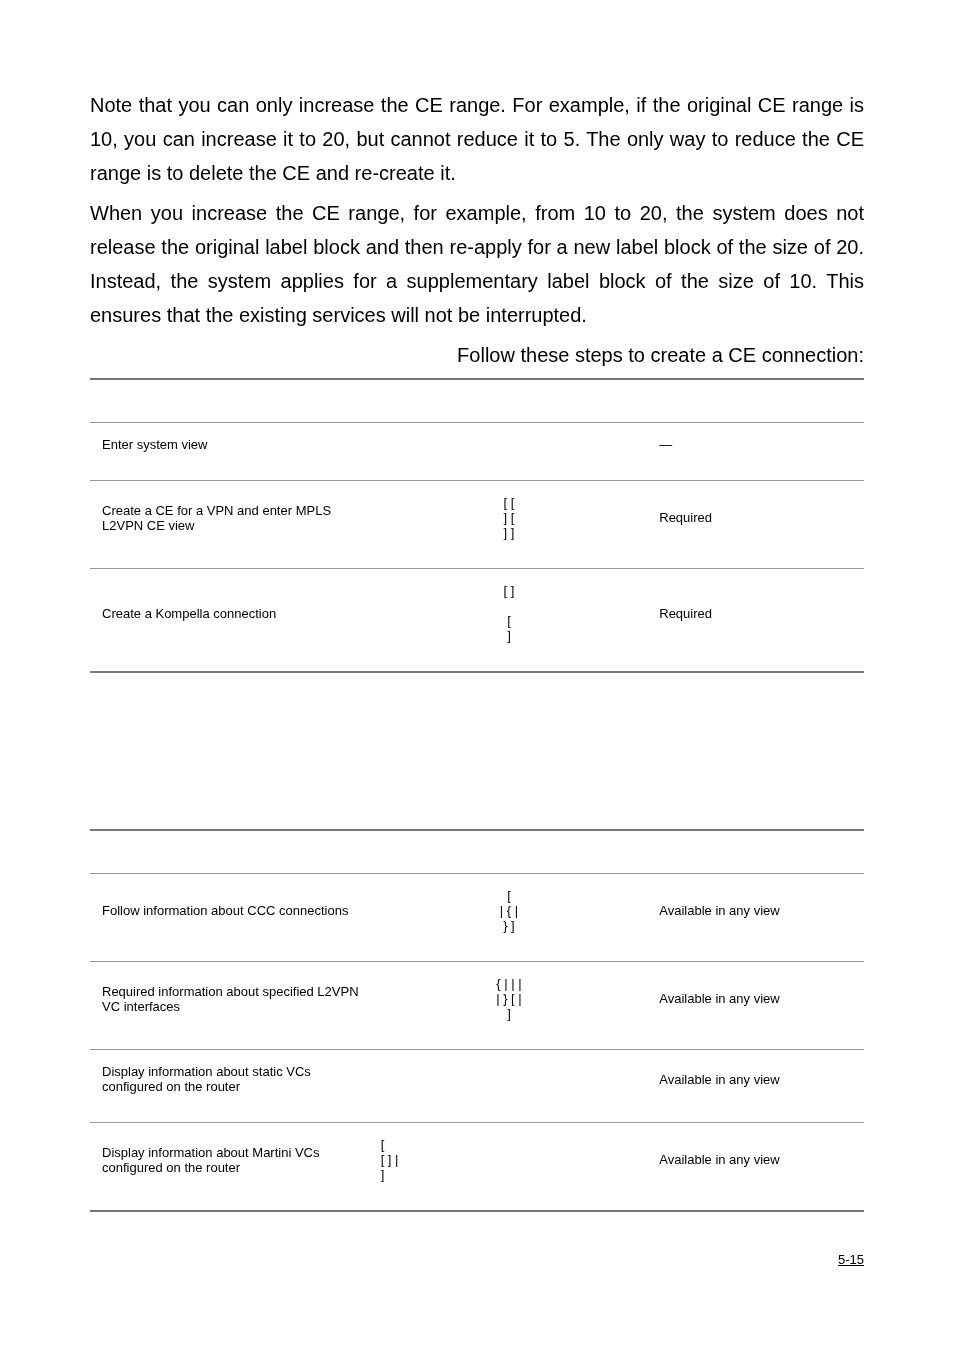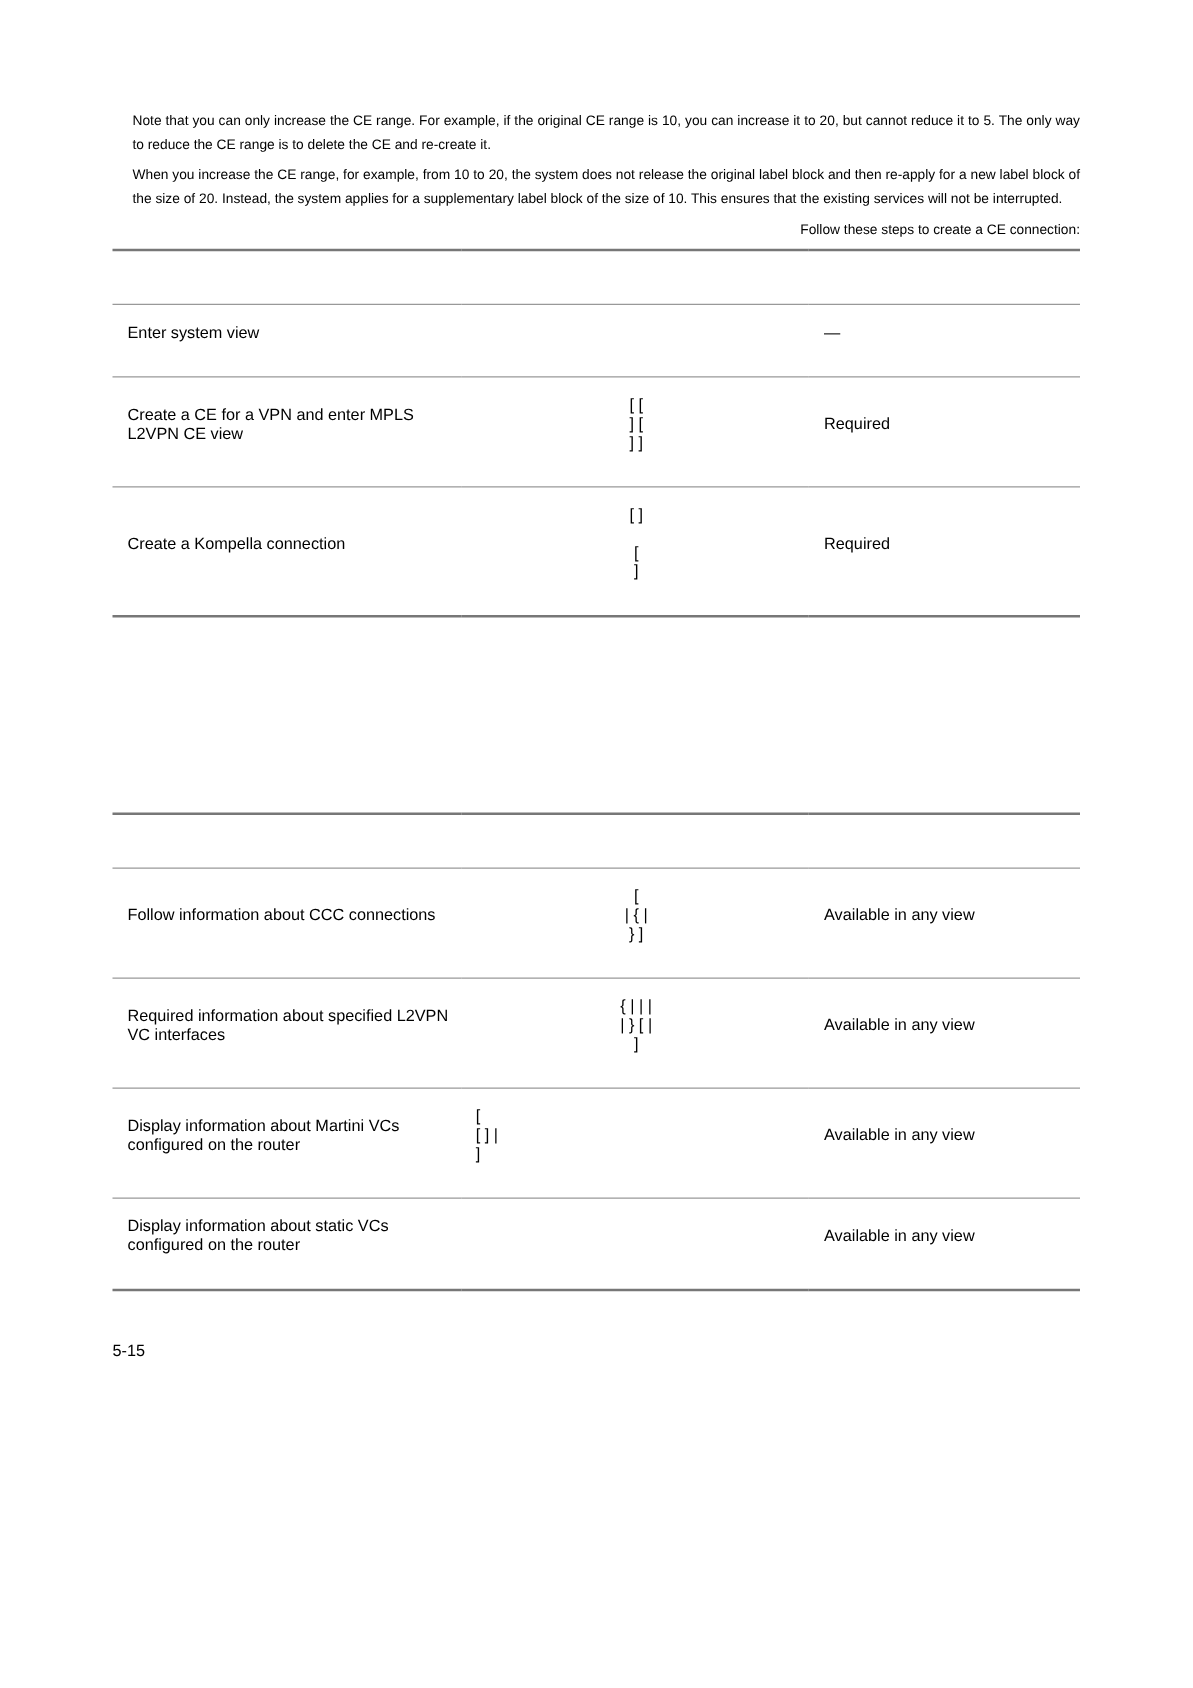--- a/index.html
+++ b/index.html
@@ -7,23 +7,23 @@
     padding: 0;
     background: #ffffff;
     font-family: Arial, sans-serif;
     color: #000;
     width: 954px;
   }
   .page {
     padding: 88px 90px 40px 90px;
   }
   p.body-text {
-    font-size: 11px;
+    font-size: 20px;
     line-height: 1.7;
-    margin: 0 0 6px 16px;
+    margin: 0 0 6px 0;
     text-align: justify;
   }
   table.tbl {
     width: 100%;
     border-collapse: collapse;
     margin-top: 6px;
     margin-bottom: 40px;
     border-top: 2px solid #777;
   }
   table.tbl th, table.tbl td {
@@ -37,23 +37,24 @@
     font-weight: normal;
     background: #fff;
   }
   table.tbl tbody tr:last-child td {
     border-bottom: 2px solid #777;
   }
   table.tbl td:first-child { width: 36%; }
   table.tbl td:nth-child(2) { width: 36%; text-align:center; white-space: pre-line; }
   table.tbl td:last-child { width: 28%; }
   .footer {
-    text-align: left;
+    text-align: right;
     font-size: 13px;
     margin-top: 37px;
+    text-decoration: underline;
   }
   .section-gap { height: 110px; }
 </style>
 </head>
 <body>
 
 <div class="page">
 
   <p class="body-text">Note that you can only increase the CE range. For example, if the original CE range is 10, you can increase it to 20, but cannot reduce it to 5. The only way to reduce the CE range is to delete the CE and re-create it.</p>
   <p class="body-text">When you increase the CE range, for example, from 10 to 20, the system does not release the original label block and then re-apply for a new label block of the size of 20. Instead, the system applies for a supplementary label block of the size of 10. This ensures that the existing services will not be interrupted.</p>
@@ -110,29 +111,29 @@
         <td>Available in any view</td>
       </tr>
       <tr>
         <td>Required   information about specified L2VPN VC interfaces</td>
         <td>{    |        |    |
 |            } [    |
 ]</td>
         <td>Available in any view</td>
       </tr>
       <tr>
+        <td>Display information about static VCs configured on the router</td>
+        <td></td>
+        <td>Available in any view</td>
+      </tr>
+      <tr>
         <td>Display information about Martini VCs configured on the router</td>
         <td style="text-align:left;">[
 [                                ] |
 ]</td>
-        <td>Available in any view</td>
-      </tr>
-      <tr>
-        <td>Display information about static VCs configured on the router</td>
-        <td></td>
         <td>Available in any view</td>
       </tr>
     </tbody>
   </table>
 
   <div class="footer">5-15</div>
 
 </div>
 
 </body></html>

